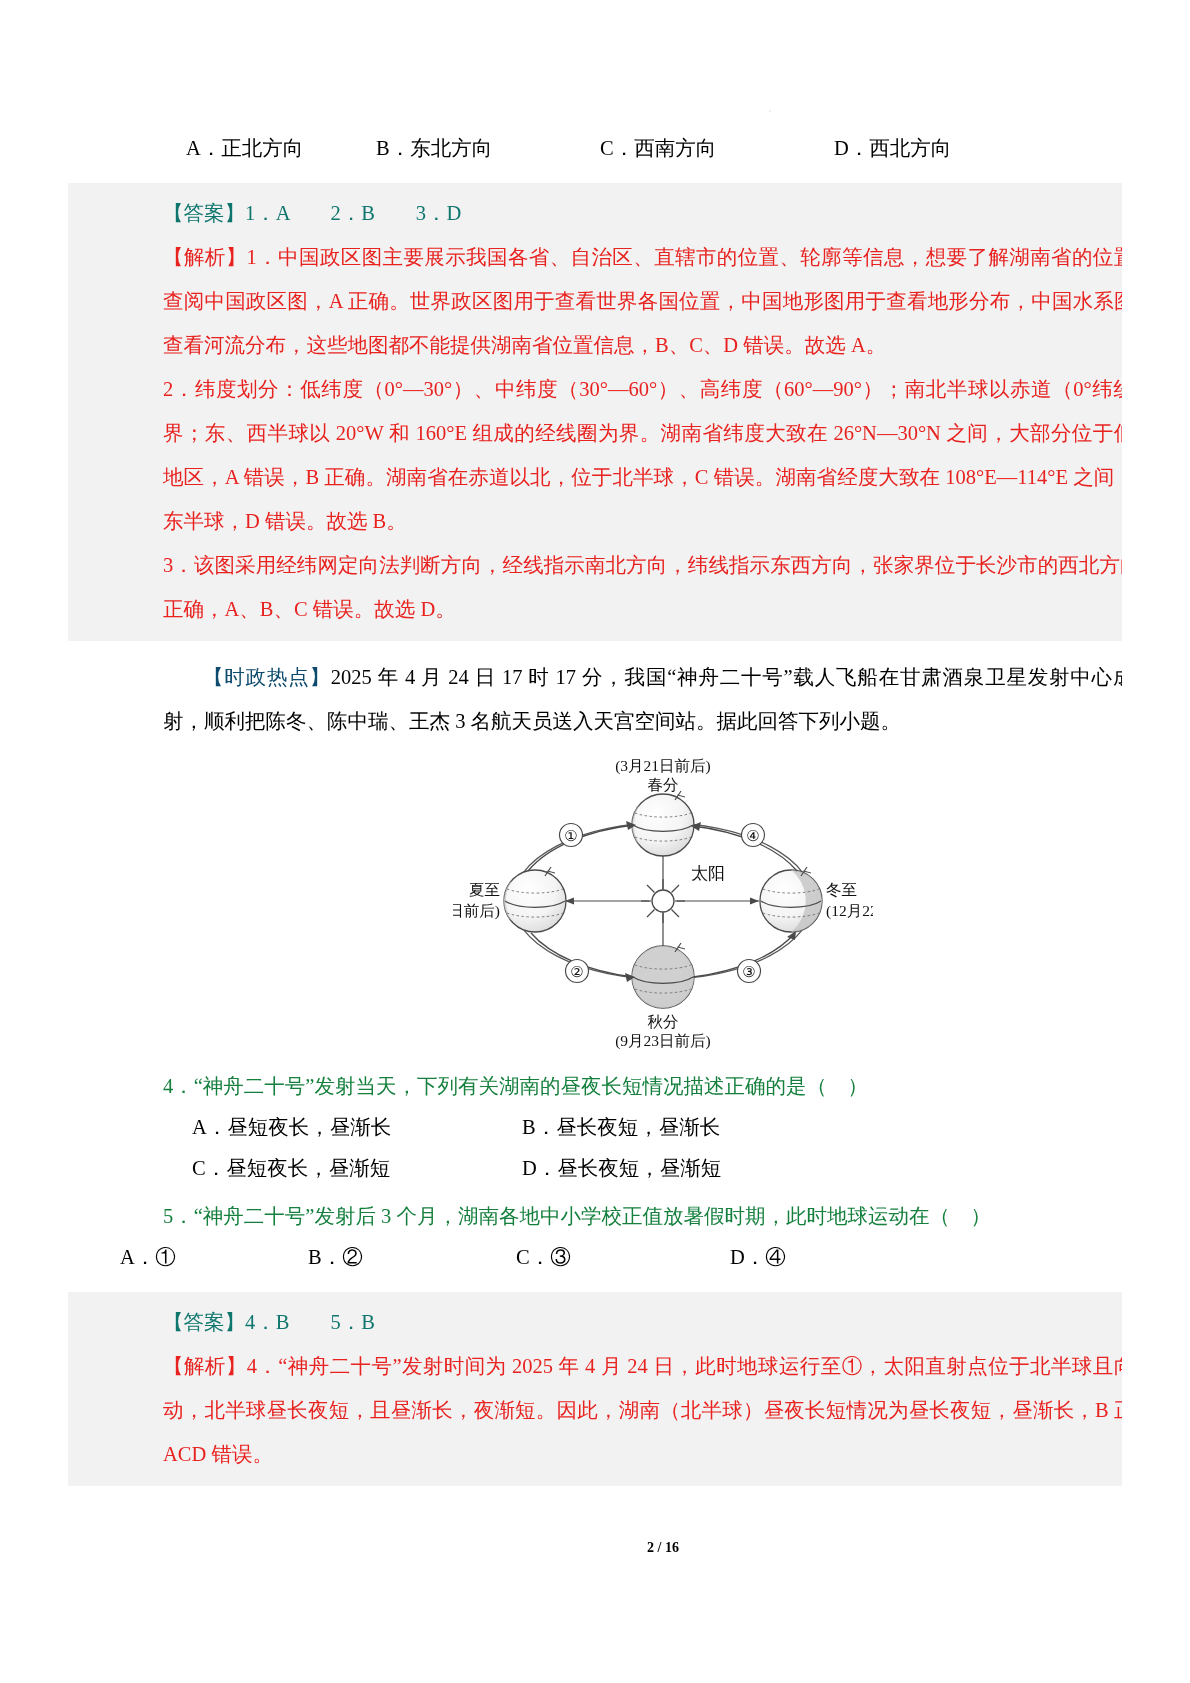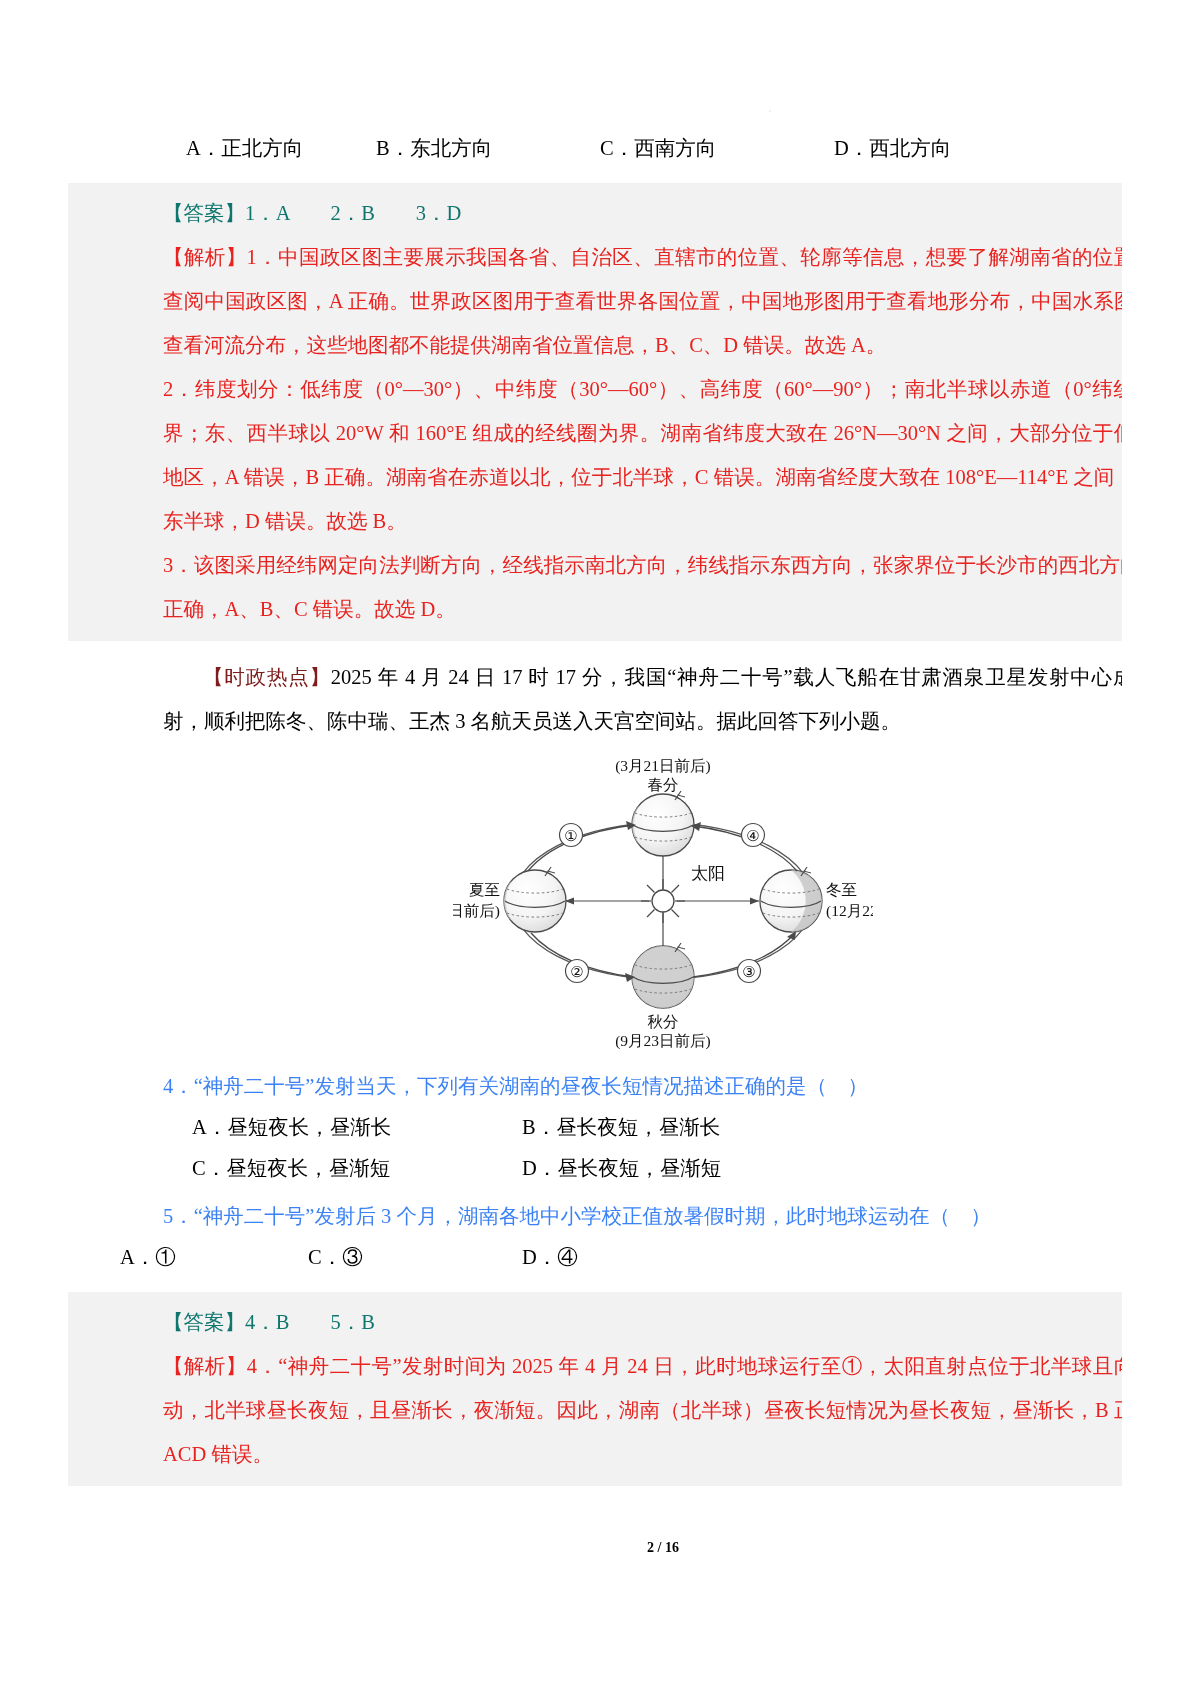--- a/index.html
+++ b/index.html
@@ -51,33 +51,33 @@
     text-align: justify;
     text-align-last: left;
     text-justify: inter-character;
   }
   .ans-line { white-space: nowrap; }
 
   .q-block { padding: 0 82px 0 95px; }
   .q-line {
     font-size: 20.5px;
     line-height: 42px;
-    color: #3b82f6;
+    color: #15803d;
   }
 
   .hot-para {
     color: #000;
     font-size: 20.5px;
     line-height: 44px;
     text-align: justify;
     text-align-last: left;
     text-justify: inter-character;
     padding: 0 82px 0 95px;
   }
-  .hot-tag { color: #7f1d1d; }
+  .hot-tag { color: #0c4a6e; }
 
   
   .gap-sm { height: 14px; }
 
   
   .figure-wrap {
     width: 100%;
     display: flex;
     justify-content: center;
     align-items: center;
@@ -307,20 +307,21 @@
     <div class="opts-row" style="padding-left:124px">
       <span class="opt" style="width:330px">C．昼短夜长，昼渐短</span>
       <span class="opt">D．昼长夜短，昼渐短</span>
     </div>
 
     <div class="q-block" style="padding-top:6px">
       <div class="q-line">5．“神舟二十号”发射后 3 个月，湖南各地中小学校正值放暑假时期，此时地球运动在（　）</div>
     </div>
     <div class="opts-row" style="padding-left:52px">
       <span class="opt" style="width:188px">A．①</span>
+      <span class="opt" style="width:208px">B．②</span>
       <span class="opt" style="width:214px">C．③</span>
       <span class="opt">D．④</span>
     </div>
 
     <div class="gap-sm"></div>
 
     <div class="shaded">
       <div class="red ans-line"><span>【答案】</span><span>4．B　　5．B</span></div>
       <div class="red-justify"><span>【解析】</span><span>4．“神舟二十号”发射时间为 2025 年 4 月 24 日，此时地球运行至①，太阳直射点位于北半球且向北移动，北半球昼长夜短，且昼渐长，夜渐短。因此，湖南（北半球）昼夜长短情况为昼长夜短，昼渐长，B 正确，ACD 错误。</span></div>
     </div>

